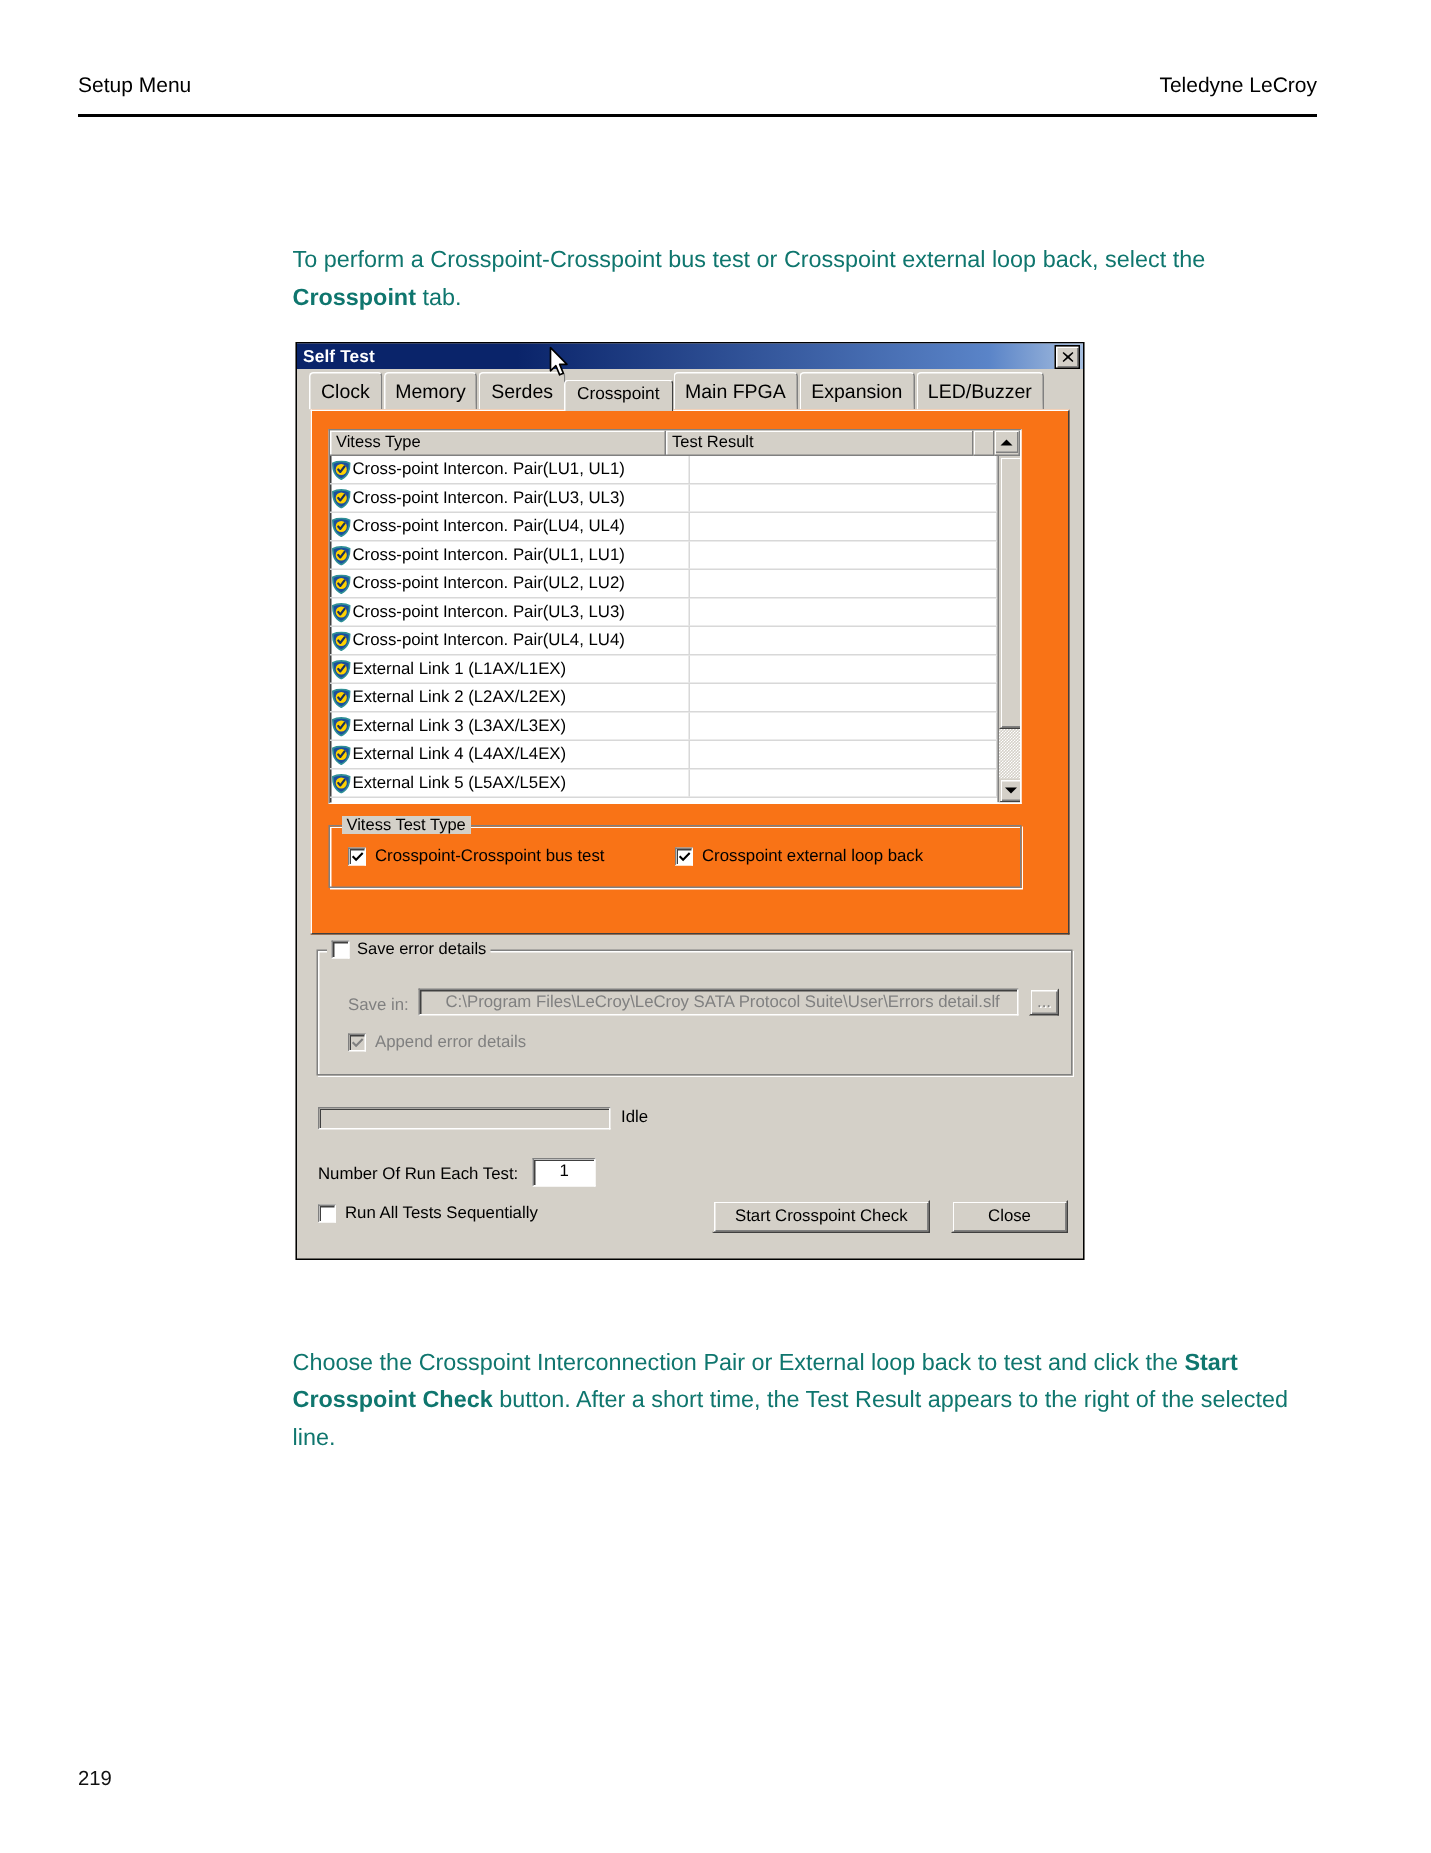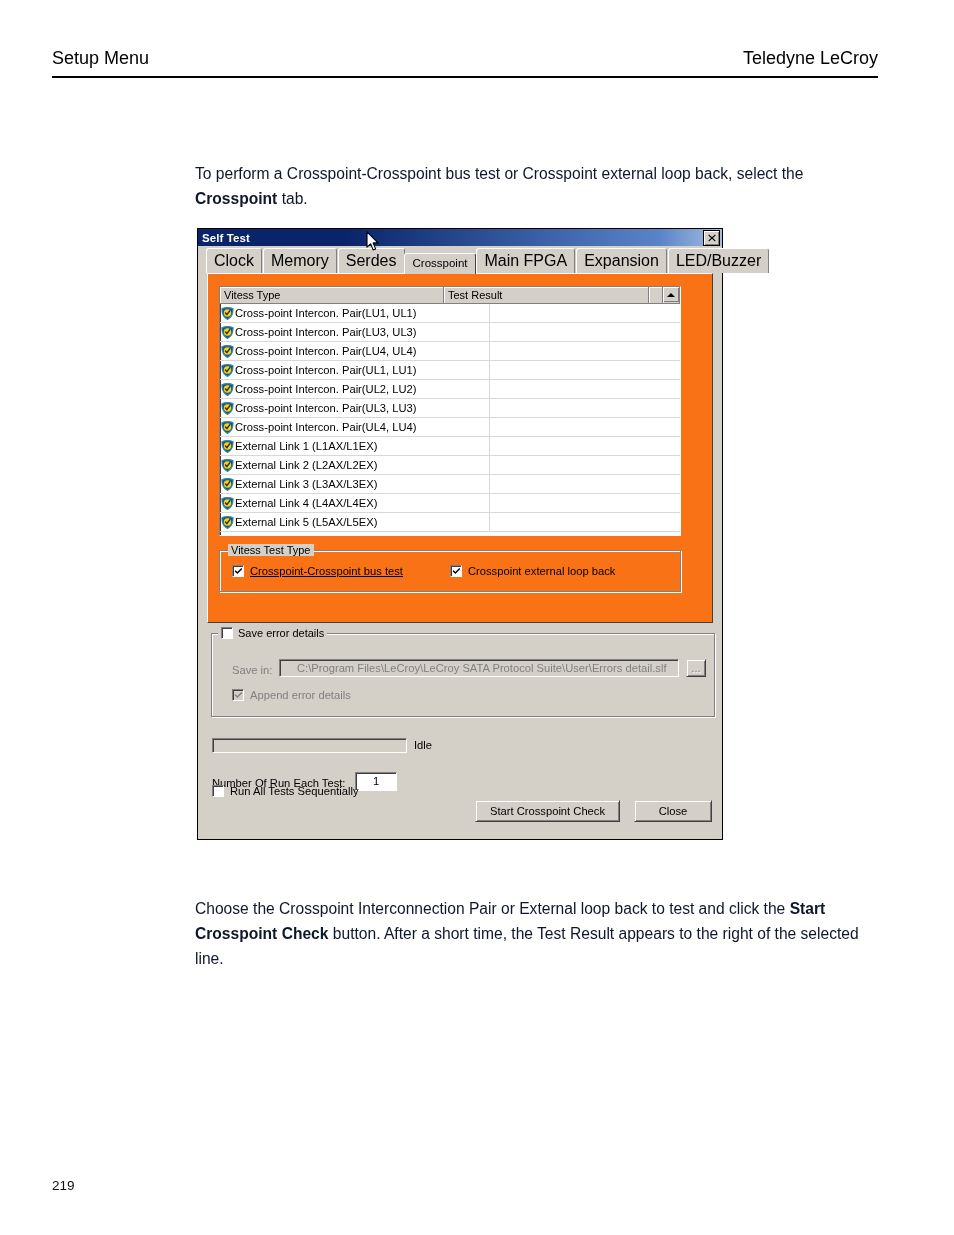--- a/index.html
+++ b/index.html
@@ -18,21 +18,21 @@
 
   
   .page-header {
     position: absolute;
     left: 52px;
     top: 48px;
     width: 826px;
     display: flex;
     justify-content: space-between;
     align-items: flex-end;
-    font-size: 18px;
+    font-size: 14px;
     color: #000;
   }
   .page-header-rule {
     position: absolute;
     left: 52px;
     top: 76px;
     width: 826px;
     height: 2px;
     background: #000;
   }
@@ -47,21 +47,21 @@
     font-size: 13.5px;
     color: #111;
   }
 
   .body-para {
     position: absolute;
     left: 195px;
     width: 672px;
     font-size: 15.6px;
     line-height: 25px;
-    color: #0f172a;
+    color: #0f766e;
   }
   .body-para.intro { top: 145px; }
   .body-para.outro { top: 880px; }
   .body-para b { font-weight: bold; }
 
   
   .dialog {
     position: absolute;
     left: 197px;
     top: 228px;
@@ -112,21 +112,21 @@
     margin: 6px 0 0 8px;
     display: flex;
     align-items: flex-end;
   }
   .tab {
     height: 16px;
     line-height: 16px;
     padding: 4px 7px;
     margin-right: 1px;
     background: #d4d0c8;
-    font-size: 16px;
+    font-size: 13px;
     color: #000;
     border-left: 1px solid #ffffff;
     border-top: 1px solid #ffffff;
     border-right: 1px solid #808080;
     border-bottom: none;
     border-radius: 3px 3px 0 0;
     box-sizing: content-box;
     white-space: nowrap;
     cursor: default;
     position: relative;
@@ -217,21 +217,21 @@
   }
   .lv-cell {
     box-sizing: border-box;
     font-size: 11.2px;
     line-height: 17px;
     overflow: hidden;
     white-space: nowrap;
     display: flex;
     align-items: center;
   }
-  .lv-cell.c1 { width: 270px; border-right: 1px solid #d8d8d8; }
+  .lv-cell.c1 { width: 240px; border-right: 1px solid #d8d8d8; }
   .lv-cell.c2 { width: 205px; border-right: 1px solid #d8d8d8; }
   .lv-cell.c3 { flex: 1; }
 
   
   .shield {
     width: 13px;
     height: 13px;
     margin: 0 1px 0 1px;
     flex: none;
     position: relative;
@@ -425,21 +425,21 @@
   .runcount-input {
     position: absolute;
     left: 157px;
     top: 543px;
     width: 42px;
     height: 19px;
   }
   .run-all-row {
     position: absolute;
     left: 14px;
-    top: 556px;
+    top: 574px;
   }
   .btn-start {
     position: absolute;
     left: 277px;
     top: 571px;
     width: 145px;
     height: 22px;
   }
   .btn-close {
     position: absolute;
@@ -655,21 +655,21 @@
           </div>
           <div class="sb-btn">
             <span class="arrow-down"></span>
           </div>
         </div>
       </div>
     </div>
 
     <div class="groupbox" id="vitess-test-type">
       <span class="gb-legend">Vitess Test Type</span>
-      <div class="cbrow" style="position:absolute;left:12px;top:14px;text-decoration:underline;">
+      <div class="cbrow" style="position:absolute;left:12px;top:14px;">
         <span class="cb">
           <svg class="cb-check" viewBox="0 0 9 9" aria-hidden="true" style="display: block;">
             <path d="M0.6 4.3 L1.6 3.3 L3.4 5.1 L7.3 1.1 L8.3 2.1 L3.4 7.1 Z" fill="#000"></path>
           </svg>
         </span>
         <span>Crosspoint-Crosspoint bus test</span>
       </div>
       <div class="cbrow" style="position:absolute;left:230px;top:14px;">
         <span class="cb">
           <svg class="cb-check" viewBox="0 0 9 9" aria-hidden="true" style="display: block;">

